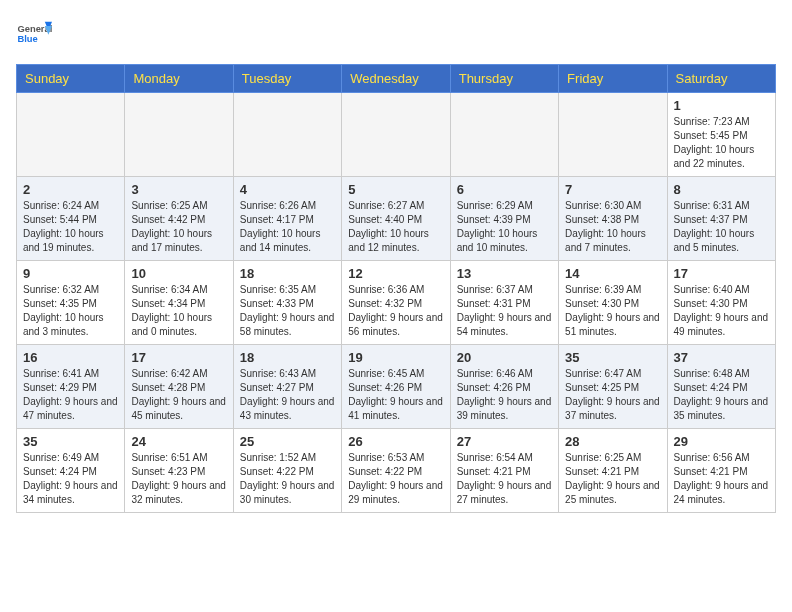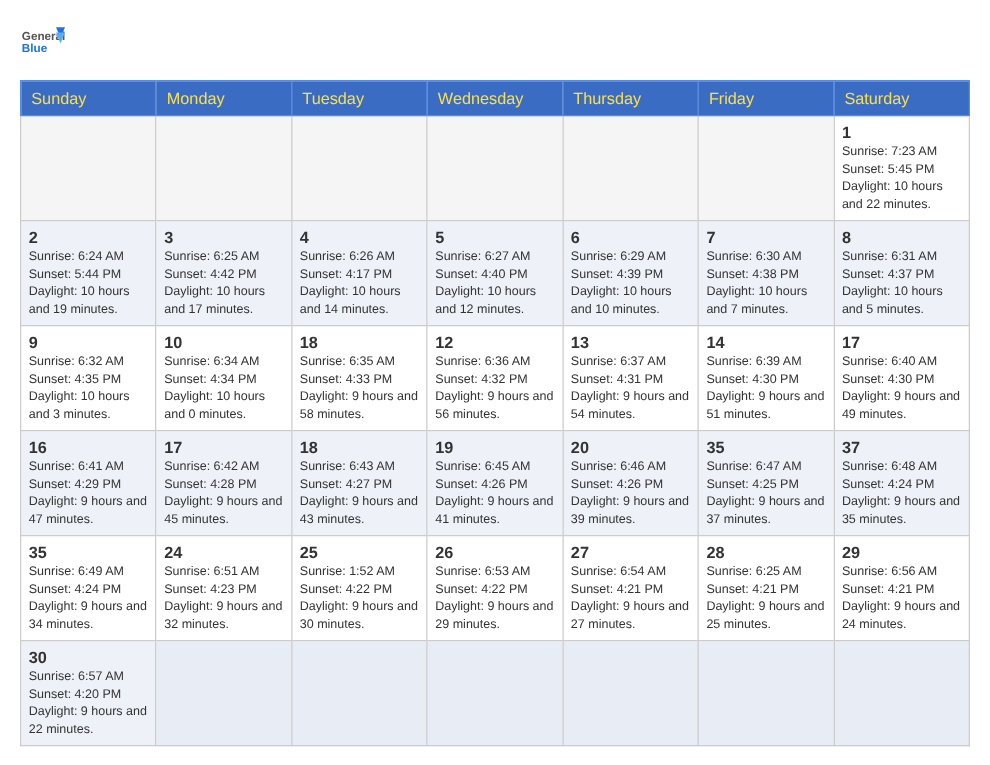--- a/index.html
+++ b/index.html
@@ -302,28 +302,14 @@
 Sunset: 4:21 PM
 Daylight: 9 hours and 25 minutes.</div>
         </td>
         <td>
           <span class="day-number">29</span>
           <div class="day-info">Sunrise: 6:56 AM
 Sunset: 4:21 PM
 Daylight: 9 hours and 24 minutes.</div>
         </td>
       </tr>
-      <tr class="row-even">
-        <td>
-          <span class="day-number">30</span>
-          <div class="day-info">Sunrise: 6:57 AM
-Sunset: 4:20 PM
-Daylight: 9 hours and 22 minutes.</div>
-        </td>
-        <td class="empty"></td>
-        <td class="empty"></td>
-        <td class="empty"></td>
-        <td class="empty"></td>
-        <td class="empty"></td>
-        <td class="empty"></td>
-      </tr>
     </tbody>
 </table>
 
 </body></html>

